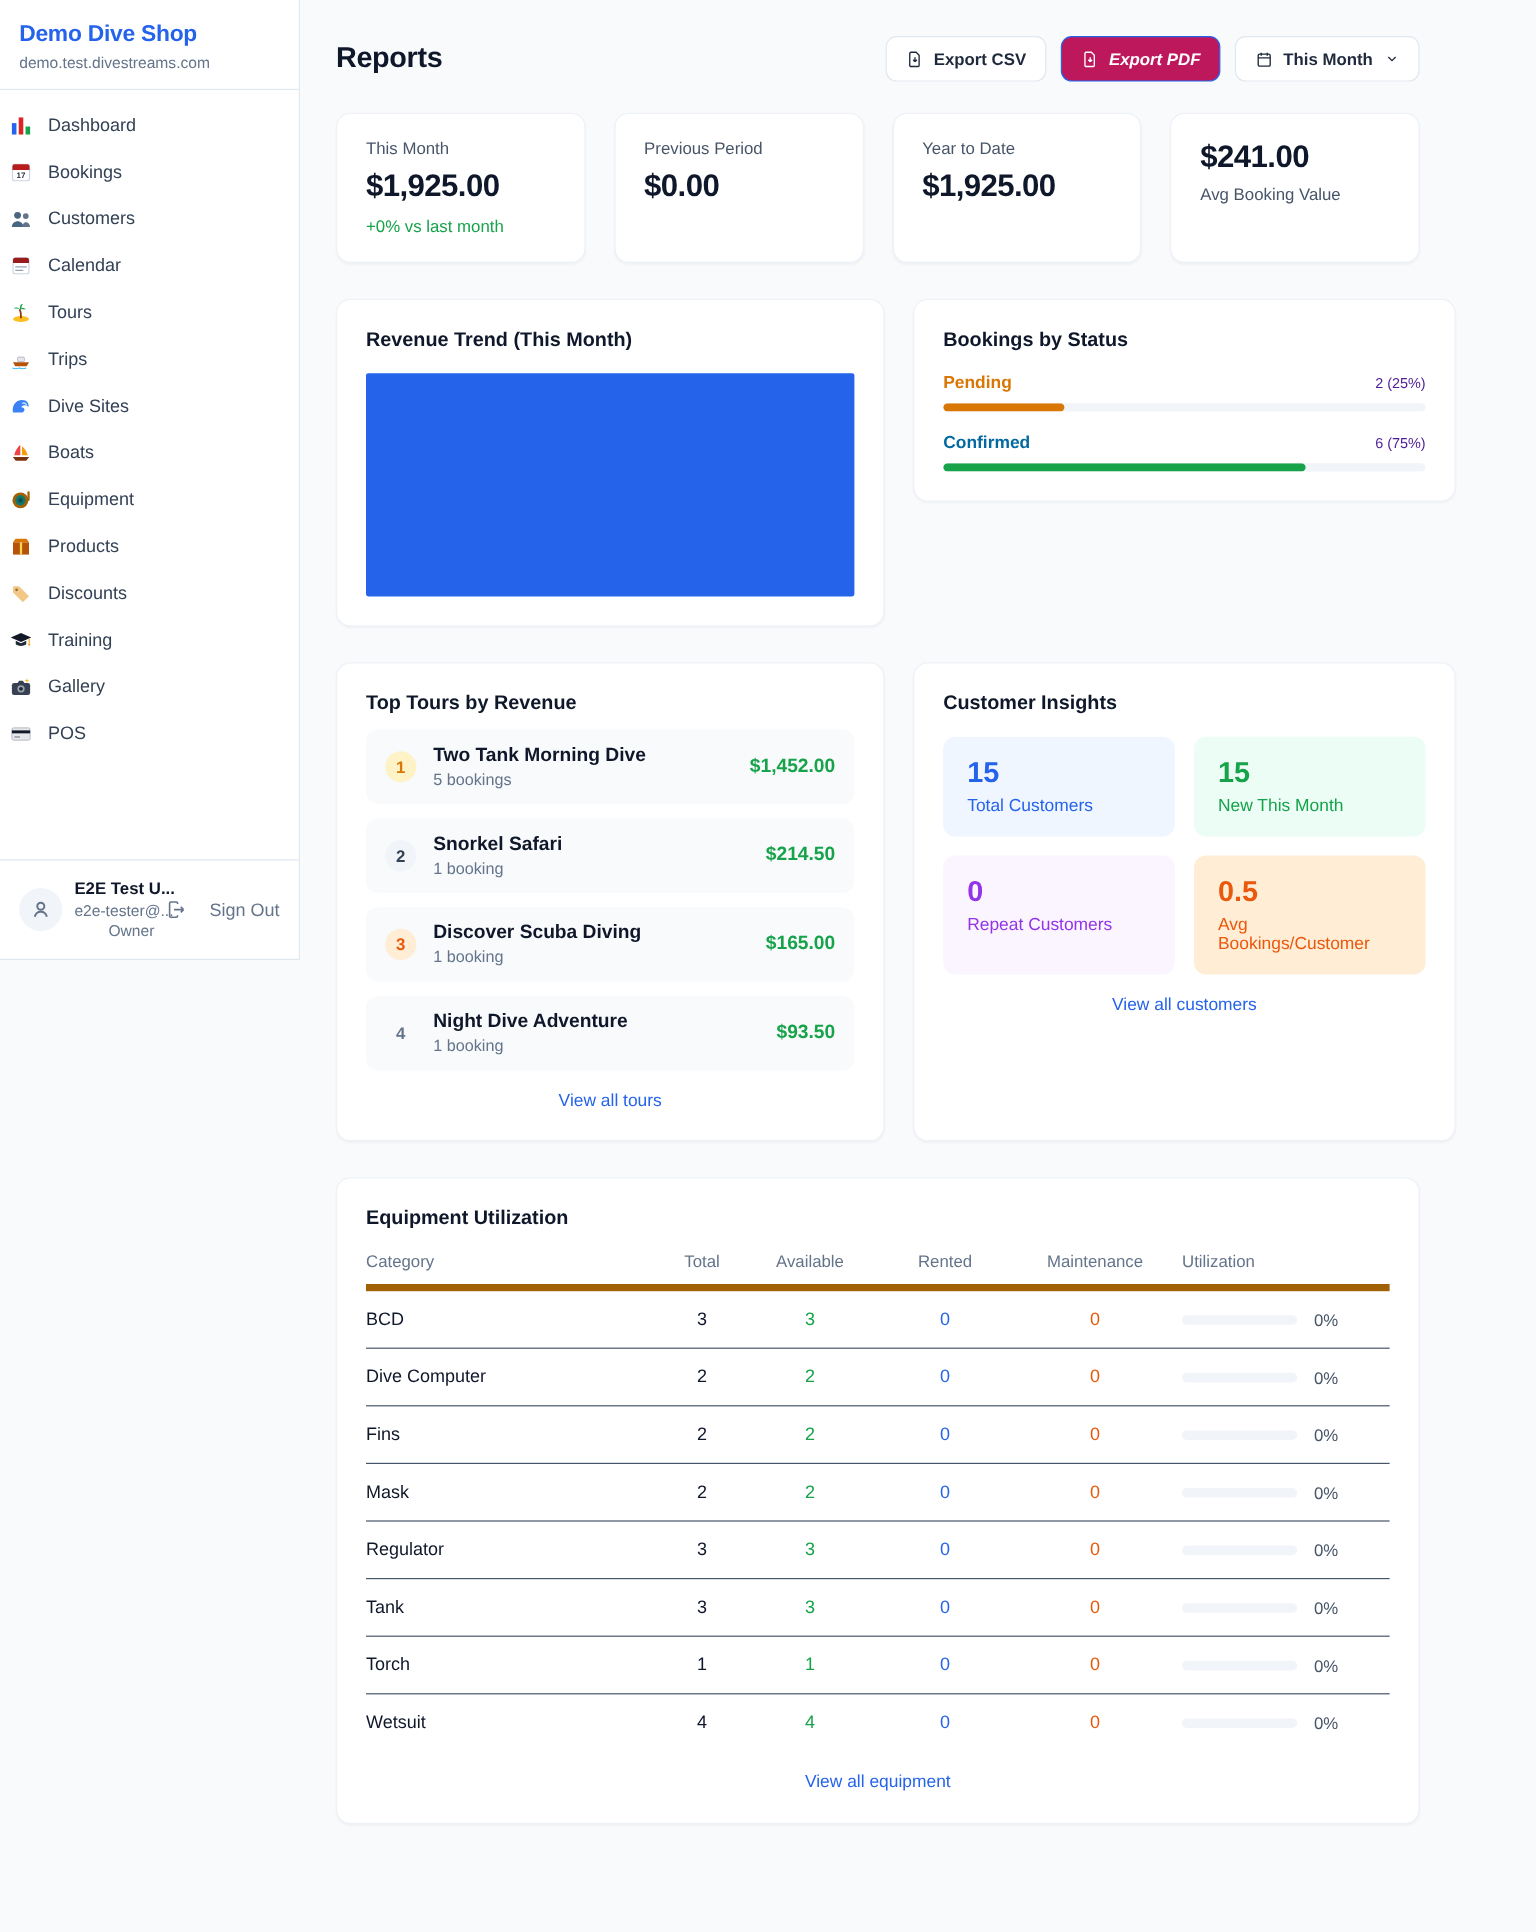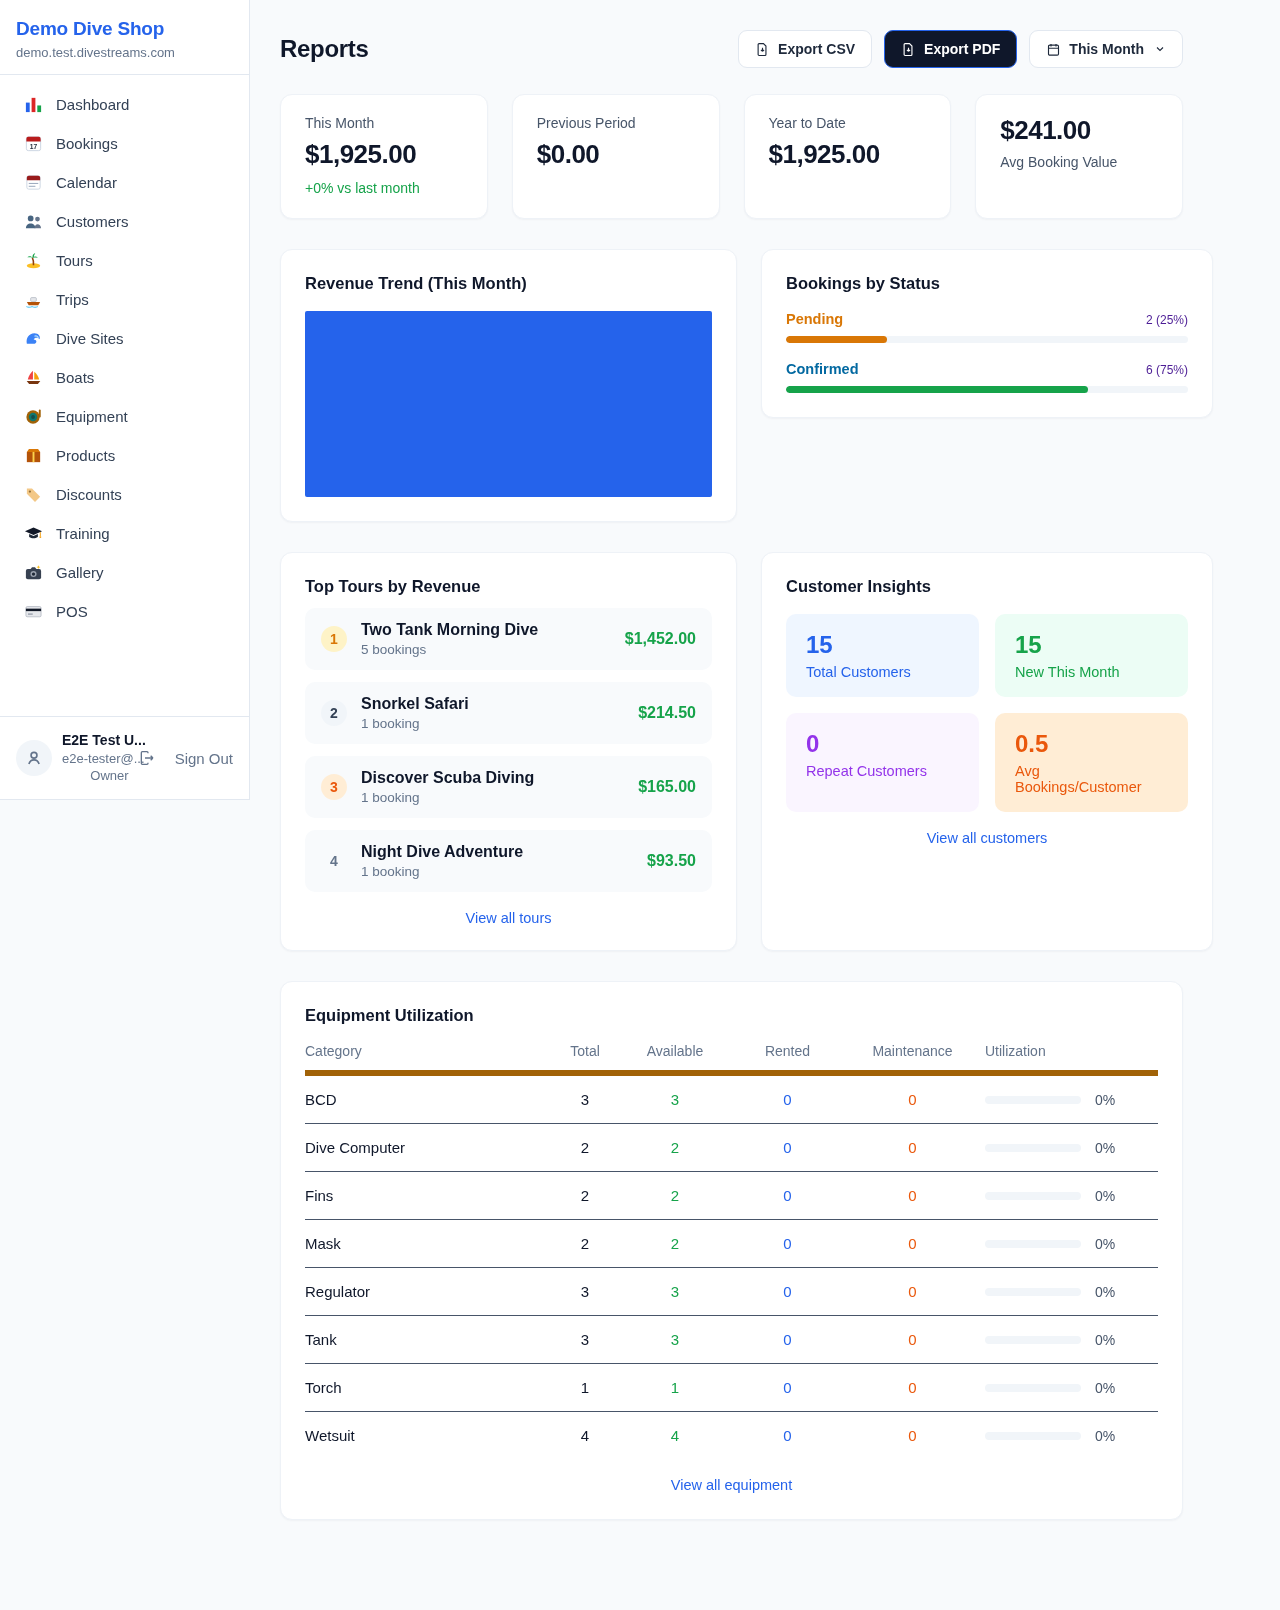--- a/index.html
+++ b/index.html
@@ -7,21 +7,21 @@
   body { font-family:"Liberation Sans", sans-serif; color:#0f172a; }
   .app { position:relative; width:1280px; height:1610px; background:#f8fafc; overflow:hidden; }
 
   
   .sidebar { position:absolute; left:0; top:0; width:250px; height:800px; background:#ffffff;
              border-right:1px solid #e2e8f0; border-bottom:1px solid #e2e8f0; display:flex; flex-direction:column; }
   .sidebar-header { padding:18px 16px 14px 16px; border-bottom:1px solid #e2e8f0; }
   .shop-title { font-size:19px; font-weight:800; color:#2563eb; letter-spacing:-0.2px; }
   .shop-domain { font-size:13px; color:#64748b; margin-top:5px; }
   .nav { padding:10px 0 0 0; }
-  .nav-item { display:flex; align-items:center; gap:13px; padding:10px 24px; cursor:pointer; }
+  .nav-item { display:flex; align-items:center; gap:13px; padding:10px 8px; cursor:pointer; }
   .nav-icon { width:19px; height:19px; flex:0 0 19px; display:inline-flex; }
   .nav-icon svg { width:100%; height:100%; }
   .nav-label { font-size:15px; color:#334155; }
   .sidebar-user { margin-top:auto; border-top:1px solid #e2e8f0; padding:14px 16px; display:flex; align-items:center; gap:10px; }
   .avatar { width:36px; height:36px; border-radius:50%; background:#f1f5f9; display:flex; align-items:center; justify-content:center; flex:0 0 36px; }
   .avatar svg { width:22px; height:22px; }
   .user-info { line-height:1.35; min-width:0;text-align:right; }
   .user-name { font-size:14px; font-weight:700; color:#0f172a; white-space:nowrap; }
   .user-email { font-size:13px; color:#64748b; white-space:nowrap; }
   .user-role { font-size:13px; color:#64748b; }
@@ -29,21 +29,21 @@
   .signout svg { width:16px; height:16px; }
 
   
   .main { position:absolute; left:250px; top:0; width:963px; padding:30px 30px 0 30px; }
   .page-header { display:flex; align-items:center; justify-content:space-between; }
   .page-title { font-size:24px; font-weight:800; letter-spacing:-0.3px; color:#0f172a; }
   .actions { display:flex; gap:12px; }
   .btn { display:inline-flex; align-items:center; gap:8px; font-size:14px; font-weight:600; border-radius:9px;
          padding:10px 16px; cursor:pointer; border:1px solid #e2e8f0; background:#fff; color:#1e293b; }
   .btn svg { width:15px; height:15px; }
-  .btn-primary { background:#0f172a; border-color:#2563eb; color:#fff; }
+  .btn-primary { background:#be185d; border-color:#2563eb; color:#fff;font-style:italic; }
   .btn .chev { width:12px; height:12px; margin-left:2px; }
 
   .card { background:#fff; border:1px solid #eef2f7; border-radius:12px; box-shadow:0 1px 2px rgba(15,23,42,0.04); }
 
   
   .stats-row { display:grid; grid-template-columns:repeat(4,1fr); gap:24px; margin-top:26px; }
   .stat-card { padding:20px 24px; min-height:125px; }
   .stat-label { font-size:14px; color:#475569; }
   .stat-value { font-size:26px; font-weight:800; letter-spacing:-0.5px; color:#0f172a; margin-top:8px; }
   .stat-delta { font-size:14px; color:#16a34a; margin-top:10px; }
@@ -125,38 +125,38 @@
               <rect x="2.5" y="3" width="15" height="14.5" rx="2" fill="#fff" stroke="#cbd5e1"></rect>
               <path d="M2.5 5a2 2 0 0 1 2-2h11a2 2 0 0 1 2 2v3h-15z" fill="#b91c1c"></path>
               <text x="10" y="15.5" font-size="7" text-anchor="middle" fill="#1f2937" font-weight="bold">17</text>
             </svg>
           </span>
         <span class="nav-label">Bookings</span>
       </div>
       <div class="nav-item">
         <span class="nav-icon">
             <svg viewBox="0 0 20 20">
+              <circle cx="7" cy="6.8" r="3" fill="#486581"></circle>
+              <path d="M2 17c0-3 2.2-5 5-5s5 2 5 5z" fill="#486581"></path>
+              <circle cx="14.2" cy="7.4" r="2.5" fill="#64748b"></circle>
+              <path d="M11 17c.3-2.6 1.6-4.2 3.3-4.2 1.9 0 3.4 1.7 3.7 4.2z" fill="#64748b"></path>
+            </svg>
+          </span>
+        <span class="nav-label">Customers</span>
+      </div>
+      <div class="nav-item">
+        <span class="nav-icon">
+            <svg viewBox="0 0 20 20">
               <rect x="3" y="3" width="14" height="14" rx="2" fill="#fff" stroke="#cbd5e1"></rect>
               <path d="M3 5a2 2 0 0 1 2-2h10a2 2 0 0 1 2 2v2.5H3z" fill="#991b1b"></path>
               <line x1="5" y1="11" x2="15" y2="11" stroke="#94a3b8"></line>
               <line x1="5" y1="14" x2="12" y2="14" stroke="#94a3b8"></line>
             </svg>
           </span>
         <span class="nav-label">Calendar</span>
-      </div>
-      <div class="nav-item">
-        <span class="nav-icon">
-            <svg viewBox="0 0 20 20">
-              <circle cx="7" cy="6.8" r="3" fill="#486581"></circle>
-              <path d="M2 17c0-3 2.2-5 5-5s5 2 5 5z" fill="#486581"></path>
-              <circle cx="14.2" cy="7.4" r="2.5" fill="#64748b"></circle>
-              <path d="M11 17c.3-2.6 1.6-4.2 3.3-4.2 1.9 0 3.4 1.7 3.7 4.2z" fill="#64748b"></path>
-            </svg>
-          </span>
-        <span class="nav-label">Customers</span>
       </div>
       <div class="nav-item">
         <span class="nav-icon">
             <svg viewBox="0 0 20 20">
               <ellipse cx="10" cy="15.6" rx="7" ry="2.6" fill="#fbbf24"></ellipse>
               <path d="M10 15c.2-4-.2-6-1.2-8" stroke="#92400e" stroke-width="1.6" fill="none"></path>
               <path d="M9 7C7 5 5 5 3.5 6.5 6 6.3 8 6.8 9 7zM9 7c-.2-3 .8-4.2 2.8-4.7-1 1.5-1.6 3-1.4 4.4zM9 7c2-1.6 4.2-1.4 5.6.3-2-.6-4.2-.2-5.6-.3z" fill="#16a34a"></path>
             </svg>
           </span>
         <span class="nav-label">Tours</span>

